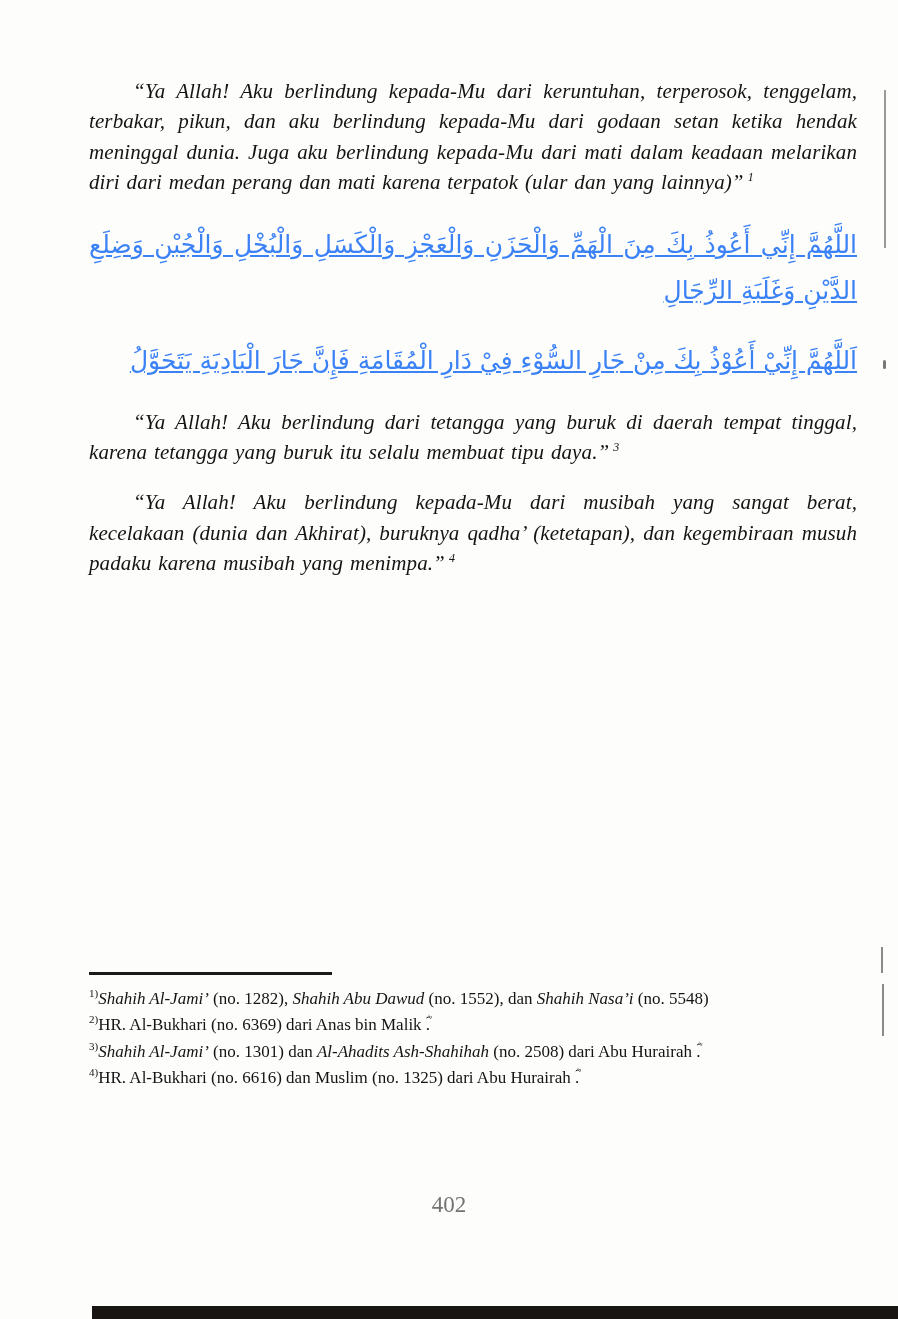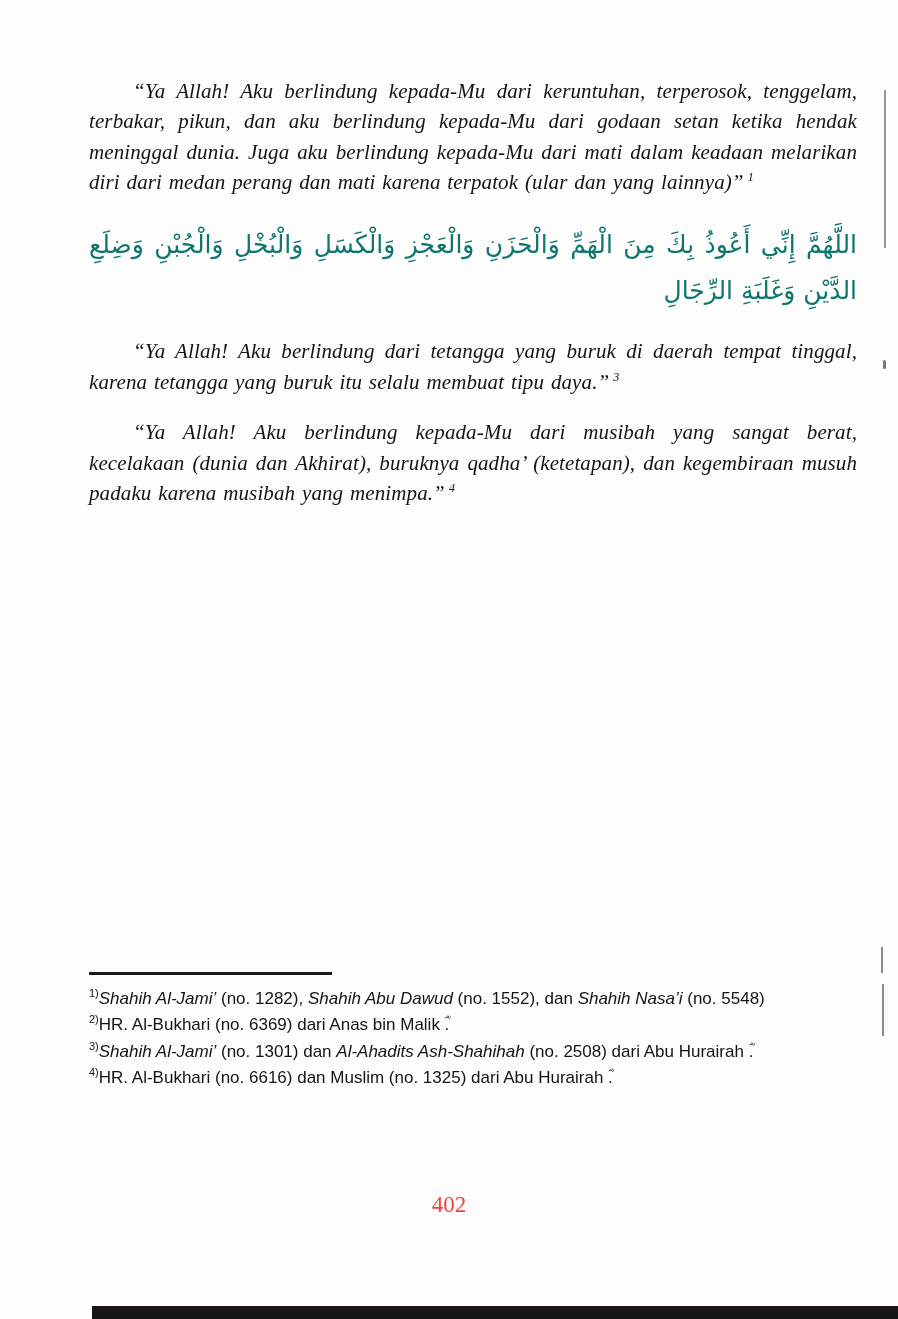--- a/index.html
+++ b/index.html
@@ -33,74 +33,76 @@
     font-size: 12px;
     margin-left: 4px;
   }
   .arabic {
     font-family: "DejaVu Sans", sans-serif;
     font-size: 25px;
     line-height: 1.85;
     direction: rtl;
     unicode-bidi: embed;
     text-align: justify;
-    color: #0f766e;
+    color: #3b82f6;
     margin: 24px 0 22px 0;
+    text-decoration: underline;
   }
   .footnotes {
     position: absolute;
     left: 89px;
     top: 972px;
     width: 768px;
   }
   .fn-rule {
     width: 243px;
     height: 3px;
     background: #1a1a1a;
     margin-bottom: 10px;
   }
   .footnote {
-    font-family: Liberation Sans, sans-serif;
+    font-family: Liberation Serif, serif;
     font-size: 17px;
     line-height: 1.52;
     margin: 0;
     text-align: left;
     padding-left: 13px;
     text-indent: -13px;
   }
   .footnote sup.marker { font-size: 11px; }
   .it { font-style: italic; }
   .page-number {
     position: absolute;
     top: 1192px;
     left: 0;
     width: 898px;
     text-align: center;
     font-size: 23px;
-    color: #ef4444;
+    color: #737373;
   }
   
   .edge-line-1 { position: absolute; left: 884px; top: 90px;  width: 2px; height: 158px; background: #9a9a9a; }
   .edge-tick   { position: absolute; left: 883px; top: 360px; width: 3px; height: 9px;  background: #777; border-radius: 2px; }
   .edge-line-2 { position: absolute; left: 881px; top: 947px; width: 2px; height: 26px; background: #8a8a8a; }
   .edge-line-3 { position: absolute; left: 882px; top: 984px; width: 2px; height: 52px; background: #8a8a8a; }
   .bottom-band { position: absolute; left: 92px; bottom: 0; width: 806px; height: 13px; background: #181512; }
 </style>
 </head>
 <body>
 
 <div class="page">
 
   <div class="content">
 
     <p class="trans"><span>“Ya Allah! Aku berlindung kepada-Mu dari keruntuhan, terperosok, tenggelam, terbakar, pikun, dan aku berlindung kepada-Mu dari godaan setan ketika hendak meninggal dunia. Juga aku berlindung kepada-Mu dari mati dalam keadaan melarikan diri dari medan perang dan mati karena terpatok (ular dan yang lainnya)”</span><sup class="ref">1</sup></p>
 
     <p class="arabic" dir="rtl" lang="ar">اللَّهُمَّ إِنِّي أَعُوذُ بِكَ مِنَ الْهَمِّ وَالْحَزَنِ وَالْعَجْزِ وَالْكَسَلِ وَالْبُخْلِ وَالْجُبْنِ وَضِلَعِ الدَّيْنِ وَغَلَبَةِ الرِّجَالِ</p>
 
 
+    <p class="arabic" dir="rtl" lang="ar">اَللَّهُمَّ إِنِّيْ أَعُوْذُ بِكَ مِنْ جَارِ السُّوْءِ فِيْ دَارِ الْمُقَامَةِ فَإِنَّ جَارَ الْبَادِيَةِ يَتَحَوَّلُ</p>
 
     <p class="trans"><span>“Ya Allah! Aku berlindung dari tetangga yang buruk di daerah tempat tinggal, karena tetangga yang buruk itu selalu membuat tipu daya.”</span><sup class="ref">3</sup></p>
 
 
     <p class="trans"><span>“Ya Allah! Aku berlindung kepada-Mu dari musibah yang sangat berat, kecelakaan (dunia dan Akhirat), buruknya qadha’ (ketetapan), dan kegembiraan musuh padaku karena musibah yang menimpa.”</span><sup class="ref">4</sup></p>
 
   </div>
 
   <div class="footnotes">
     <div class="fn-rule"></div>

